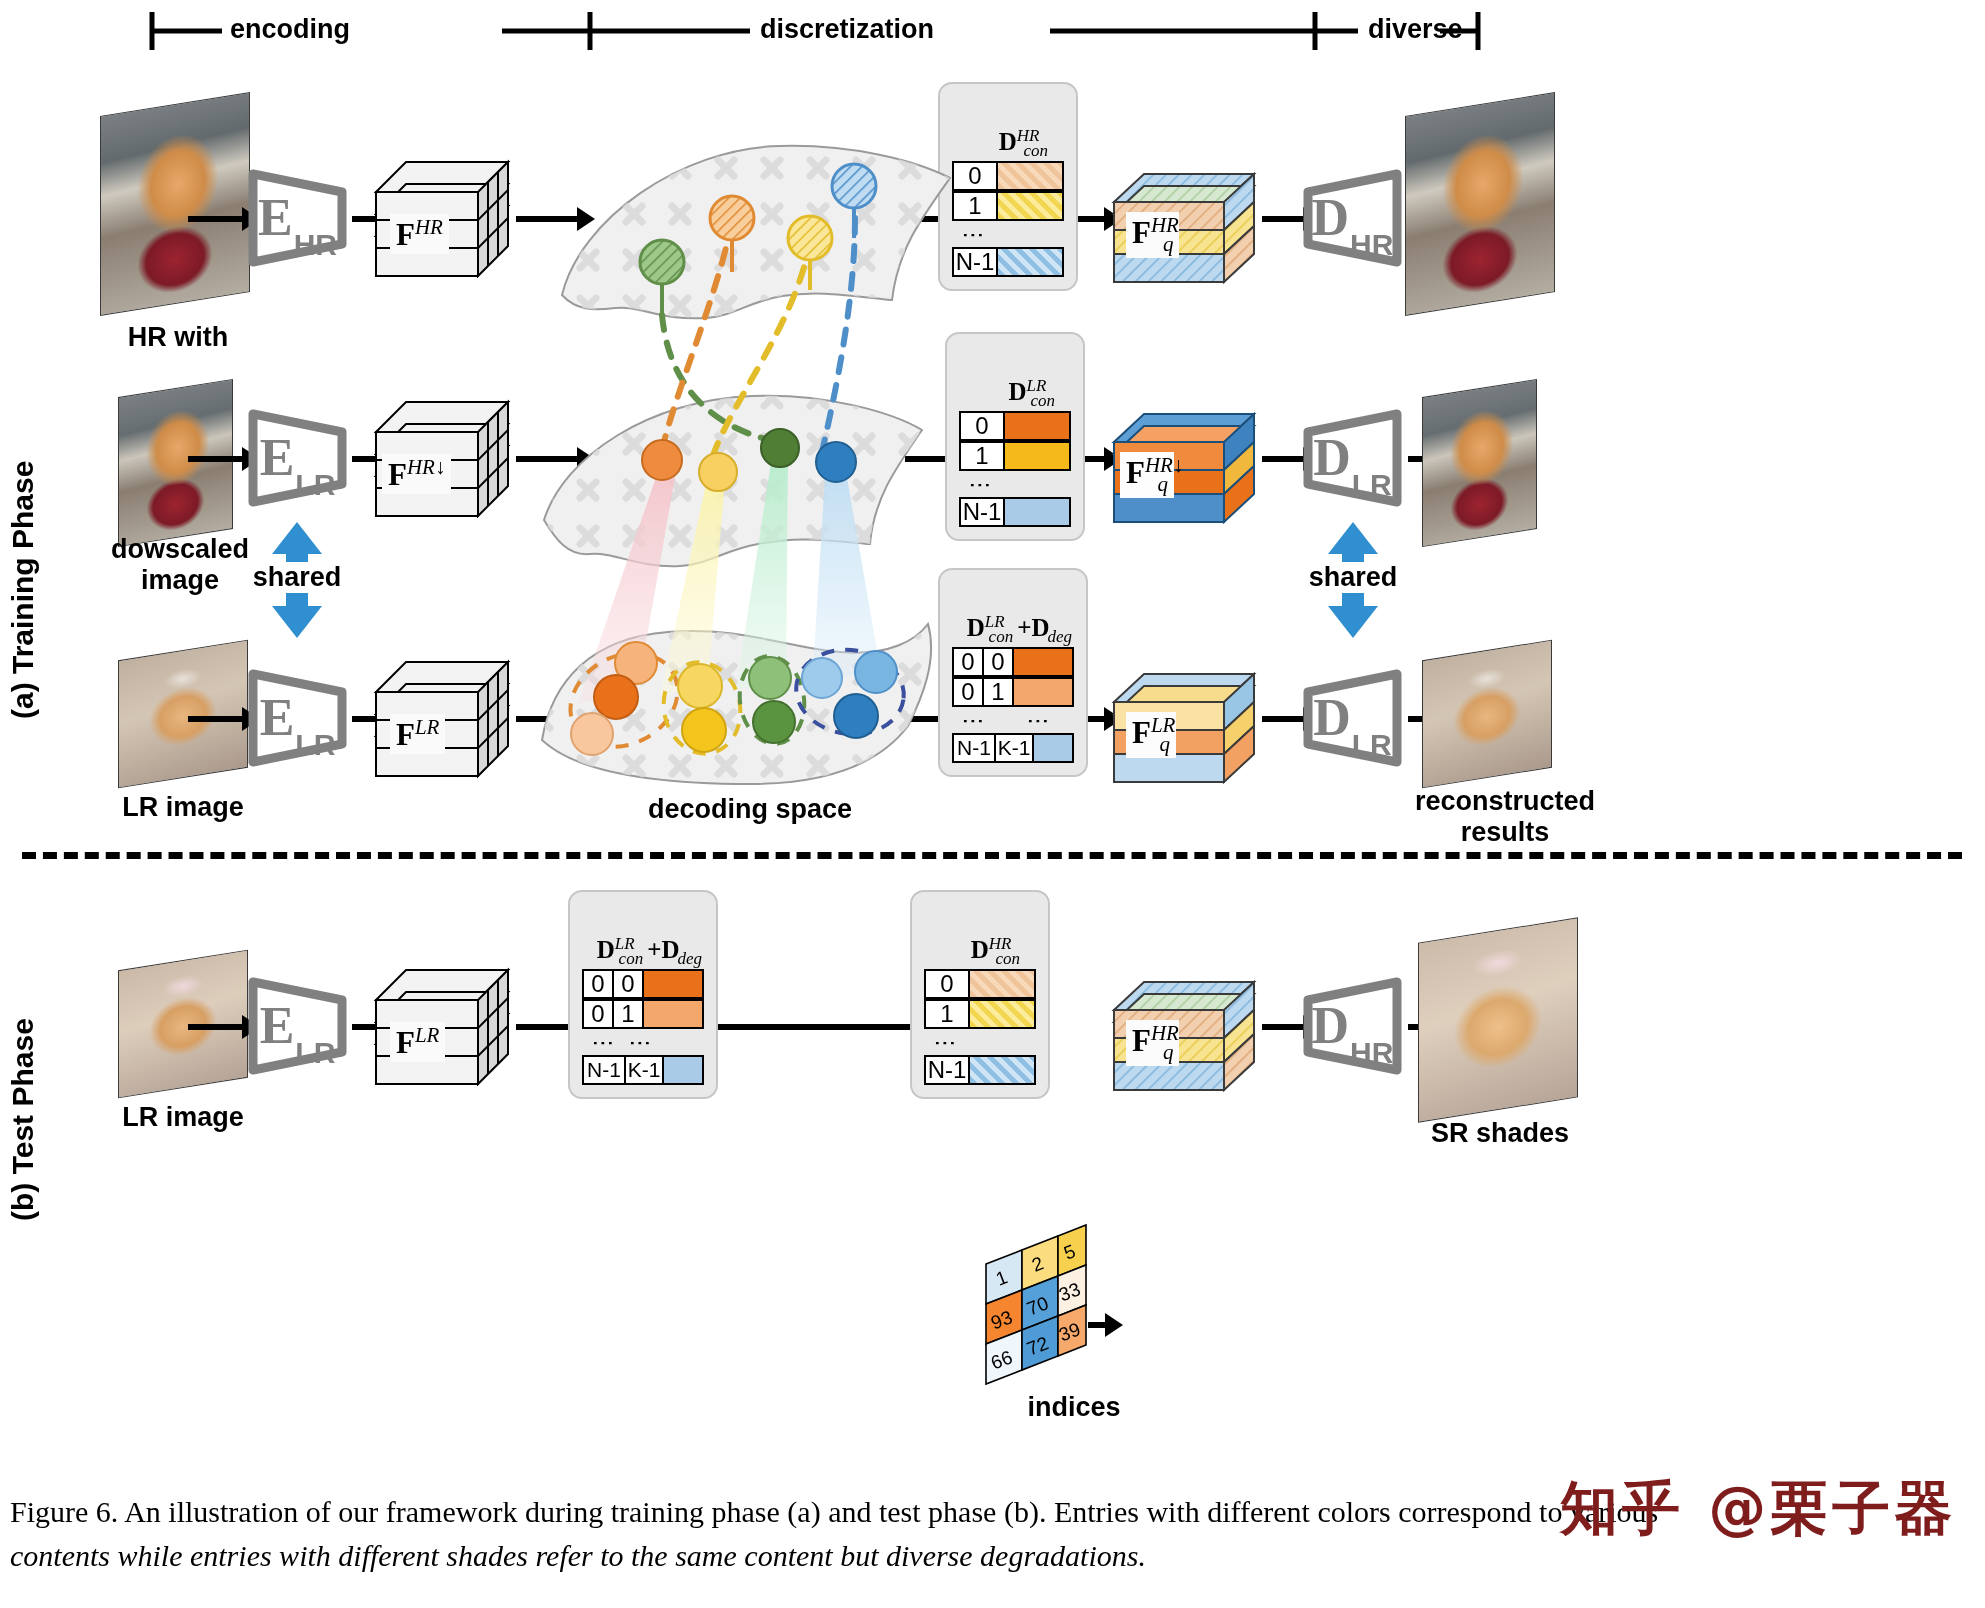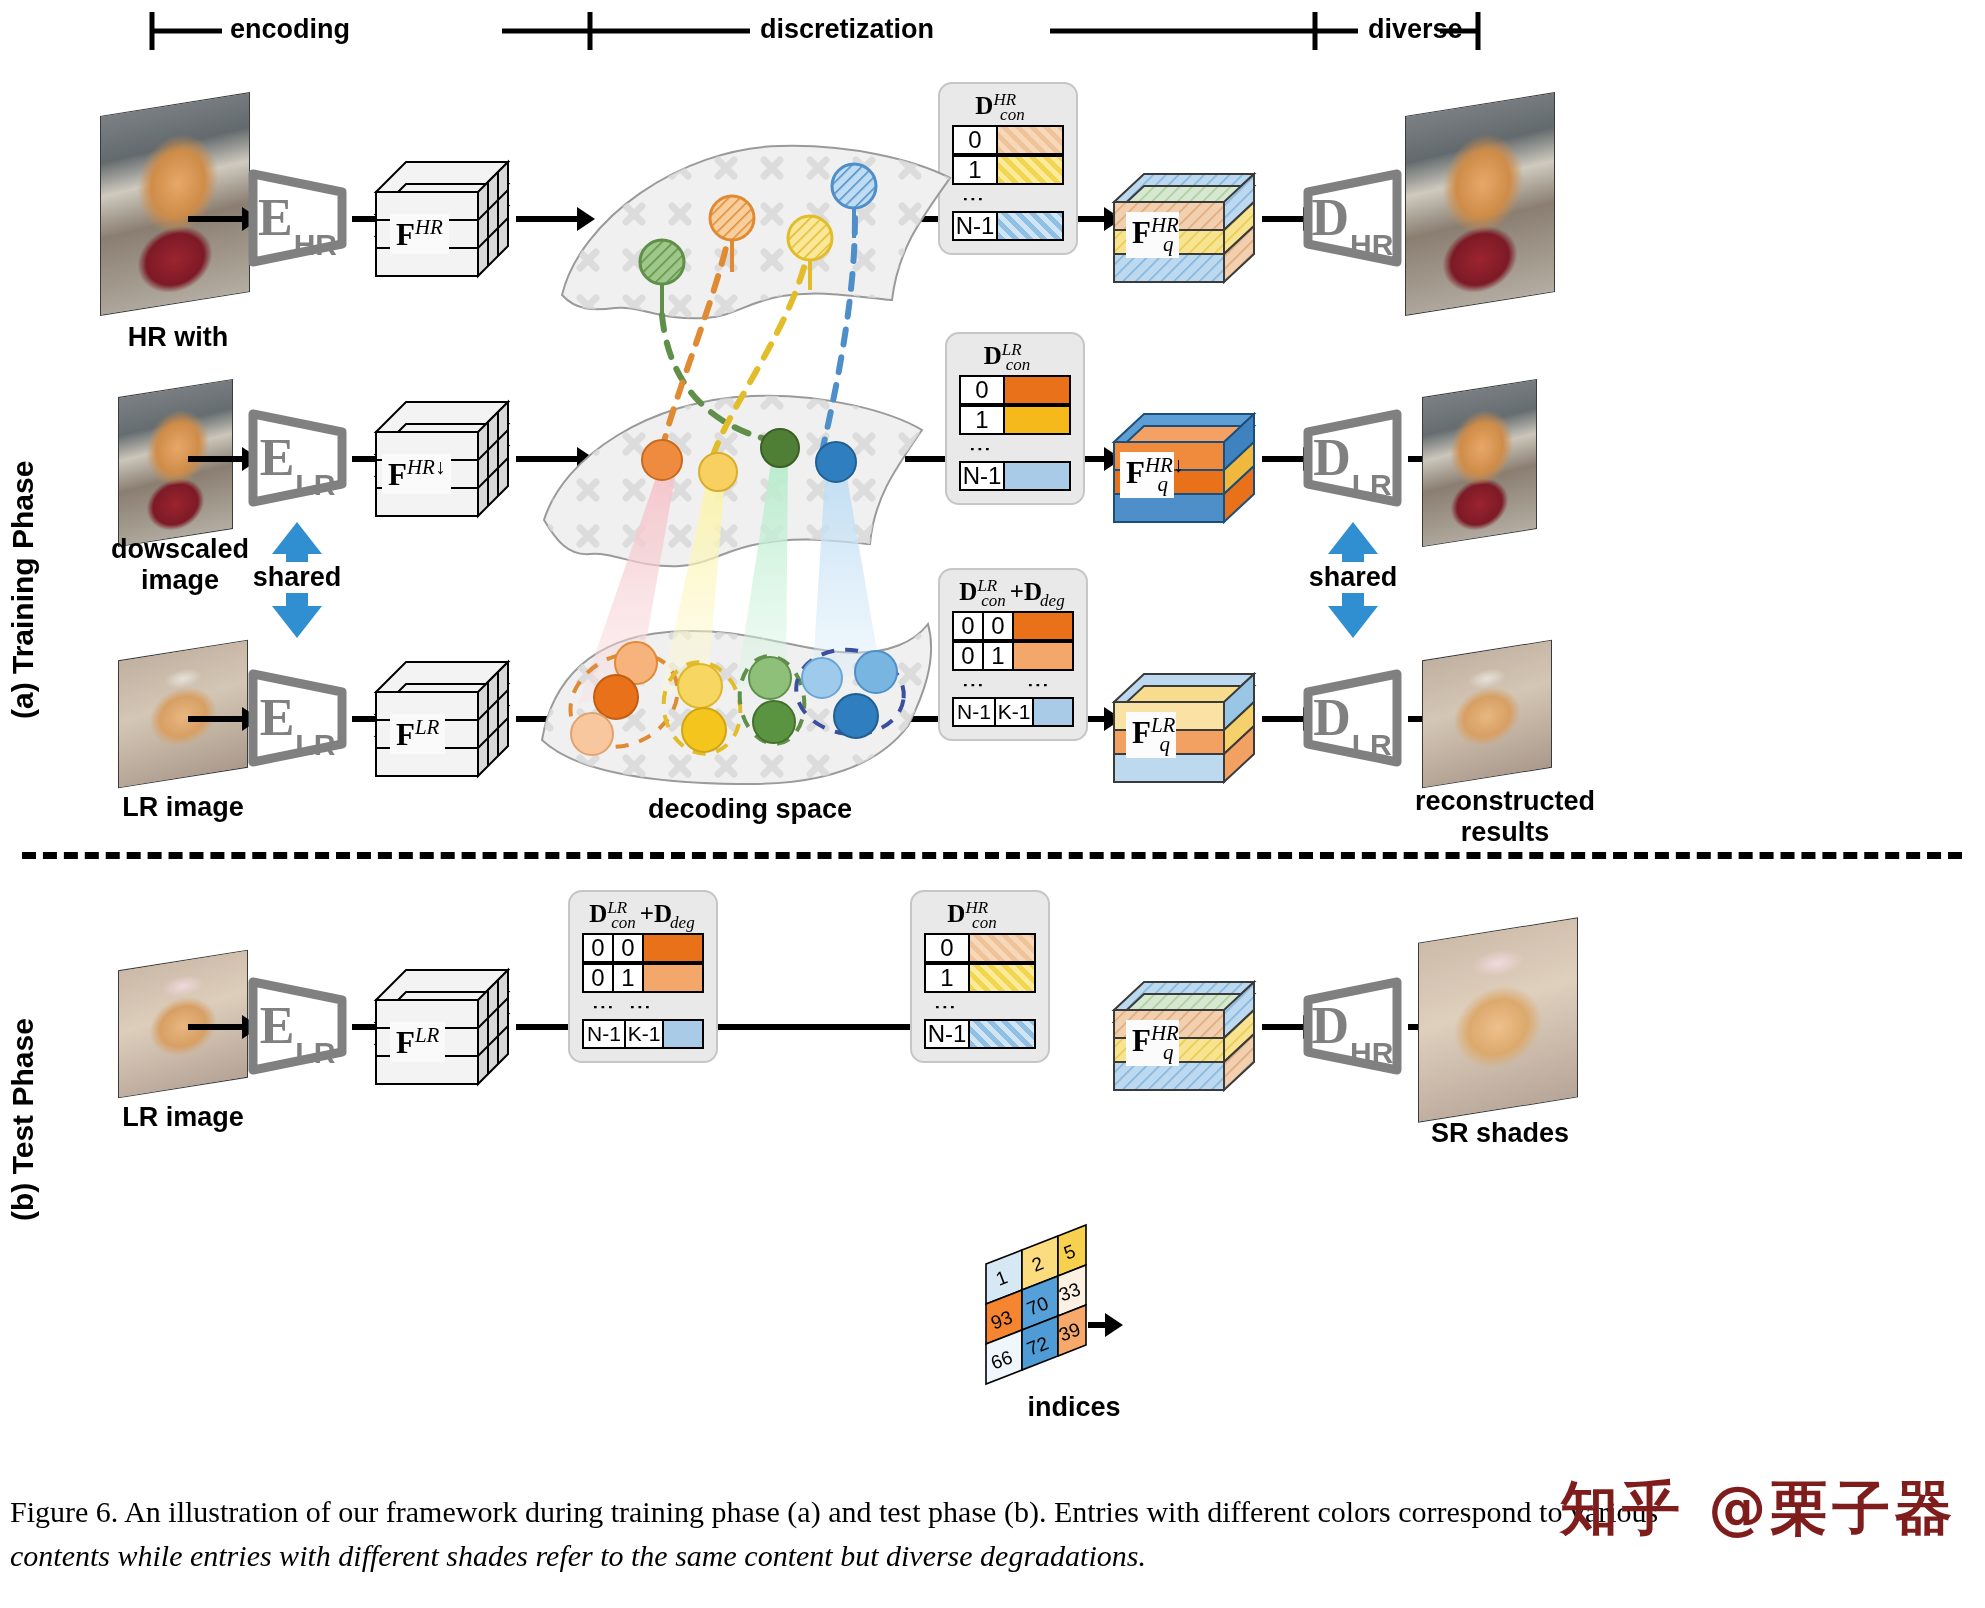--- a/index.html
+++ b/index.html
@@ -72,22 +72,22 @@
   }
   .clabel sup { font-size:21px; font-style:italic; }
   .clabel sub { font-size:21px; font-style:italic; }
 
   
   .codebook {
     position:absolute; background:#e9e9e9; border:2px solid #c6c6c6;
     border-radius:14px; padding:8px 12px 12px 12px;
   }
   .cb-title {
-    text-align:center; font-family:"Liberation Serif", serif;
-    font-size:25px; color:#000; margin-bottom:5px; white-space:nowrap;
+    text-align:right; font-family:"Liberation Serif", serif;
+    font-size:25px; color:#000; margin-bottom:5px; white-space:nowrap;margin-top:36px;
   }
   .cb-title b { font-weight:bold; }
   .cb-title .sup { font-size:17px; font-style:italic; position:relative; top:-9px; }
   .cb-title .sub { font-size:17px; font-style:italic; position:relative; top:6px; left:-16px;}
   .cb-rows { display:flex; flex-direction:column; }
   .cb-row { display:flex; align-items:stretch; }
   .cb-idx {
     border:2px solid #000; background:#fff; color:#000;
     font-size:24px; font-family:"Liberation Sans",sans-serif;
     display:flex; align-items:center; justify-content:center;

